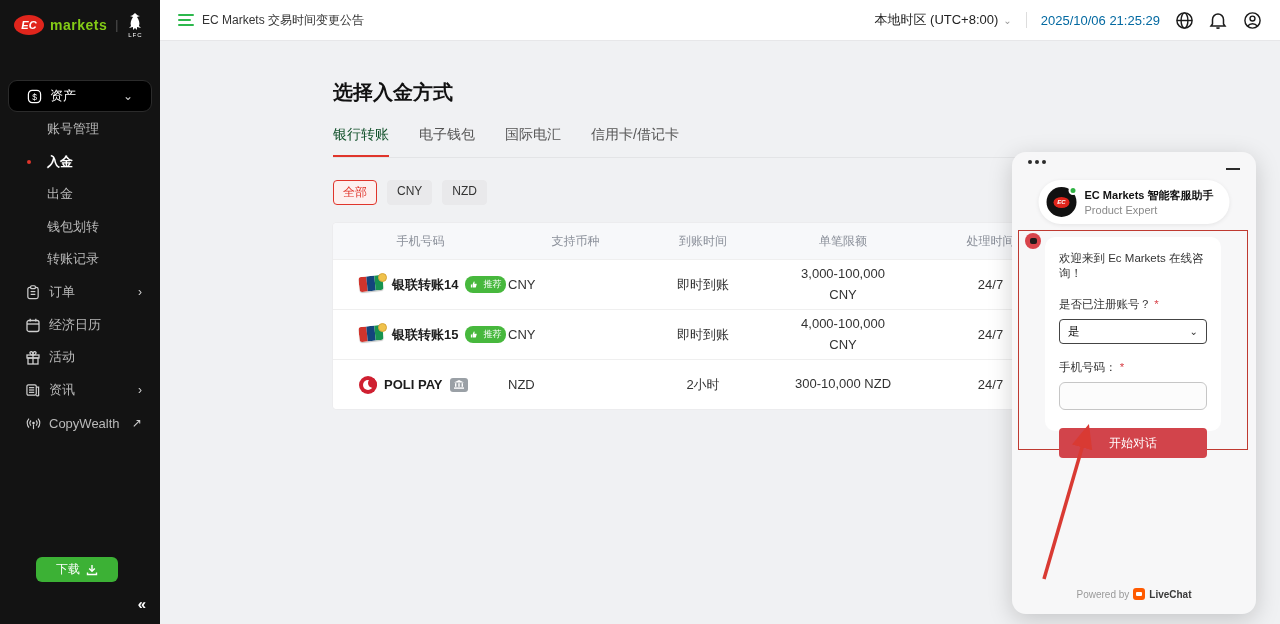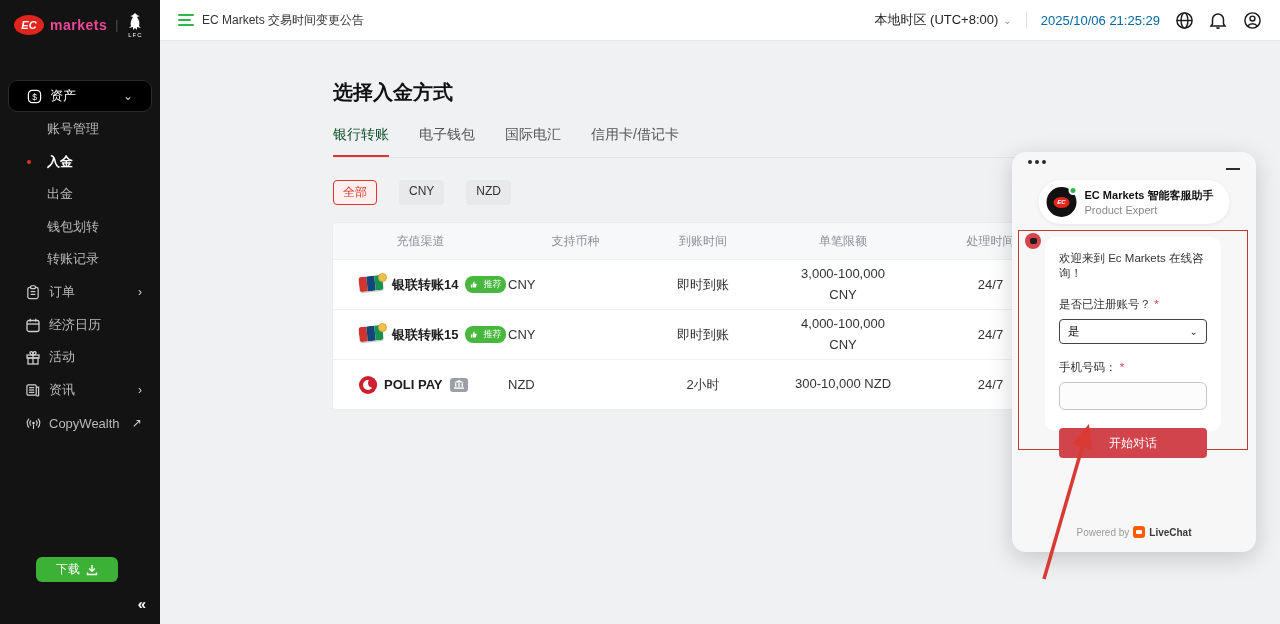--- a/index.html
+++ b/index.html
@@ -5,21 +5,21 @@
   * { margin:0; padding:0; box-sizing:border-box; }
   html,body { width:1280px; height:624px; overflow:hidden; background:#f0f1f3;
               font-family:"Liberation Sans","DejaVu Sans",sans-serif; }
 
   
   .sidebar { position:absolute; left:0; top:0; width:160px; height:624px; background:#131313; z-index:5; }
   .logo-row { display:flex; align-items:center; gap:6px; padding:12px 10px 10px 14px; }
   .ec-oval { background:#e0251c; color:#fff; font-weight:bold; font-style:italic;
              font-size:11px; width:30px; height:20px; border-radius:50%;
              display:flex; align-items:center; justify-content:center; }
-  .logo-word { color:#ec4899; font-weight:bold; font-size:14px; letter-spacing:.5px; }
+  .logo-word { color:#84cc16; font-weight:bold; font-size:14px; letter-spacing:.5px; }
   .logo-div { color:#555; font-size:12px; margin:0 2px; }
   .lfc { display:flex; flex-direction:column; align-items:center; color:#fff; }
   .lfc svg { display:block; }
   .lfc-label { font-size:6px; color:#fff; letter-spacing:1px; }
 
   .nav-item { position:absolute; left:0; width:160px; height:32px; display:flex; align-items:center;
               color:#b9b9b9; font-size:13px; cursor:pointer; }
   .nav-item .ico { width:16px; height:16px; margin-left:25px; margin-right:8px; display:flex;
                    align-items:center; justify-content:center; color:#cfcfcf; }
   .nav-item .chev { position:absolute; right:18px; color:#cfcfcf; font-size:12px; }
@@ -49,21 +49,21 @@
   .dt { font-size:13px; color:#0369a1; }
   .tico { width:20px; height:20px; color:#1b1b1b; cursor:pointer; display:flex; align-items:center; justify-content:center; }
 
   
   .main { position:absolute; left:160px; top:41px; right:0; bottom:0; background:#f0f1f3; }
   .content { position:absolute; left:173px; top:0; width:725px; }
   .page-title { margin-top:38px; font-size:20px; font-weight:bold; color:#111; }
   .tabs { display:flex; gap:30px; margin-top:20px; border-bottom:1px solid #e3e4e6; }
   .tab { font-size:14px; color:#555; padding-bottom:11px; cursor:pointer; }
   .tab.active { color:#14532d; border-bottom:2px solid #e0352b; }
-  .chips { display:flex; gap:22px; margin-top:22px; }
+  .chips { display:flex; gap:10px; margin-top:22px; }
   .chip { font-size:12px; padding:3px 9px; border-radius:4px; background:#e9e9eb; color:#333;
           border:1px solid #e9e9eb; cursor:pointer; }
   .chip.active { background:#fdf0ef; border-color:#e0352b; color:#e0352b; }
 
   .table { margin-top:18px; width:725px; background:#fff; border-radius:4px; overflow:hidden;
            box-shadow:0 0 0 1px #ececee; }
   .thead { display:flex; background:#f7f8fa; height:36px; align-items:center; }
   .th { font-size:12px; color:#8b909a; text-align:center; }
   .trow { display:flex; align-items:center; min-height:50px; border-top:1px solid #efefef; background:#fff; }
   .c1 { width:175px; padding-left:26px; display:flex; align-items:center; gap:7px; text-align:left; }
@@ -88,21 +88,21 @@
   .up-coin { position:absolute; right:-2px; top:-3px; width:9px; height:9px; border-radius:50%;
              background:#f0c24b; border:1px solid #d8a63a; }
   
   .poli { position:relative; width:18px; height:18px; border-radius:50%; background:#cf2031; overflow:hidden; }
   .poli::after { content:""; position:absolute; left:4px; top:4px; width:10px; height:10px;
                  border-radius:50%; background:#fff; }
   .poli::before { content:""; position:absolute; left:9px; top:2px; width:10px; height:10px;
                   border-radius:50%; background:#cf2031; z-index:1; }
 
   
-  .chat { position:absolute; left:1012px; top:152px; width:244px; height:400px; background:#f7f7f8;
+  .chat { position:absolute; left:1012px; top:152px; width:244px; height:462px; background:#f7f7f8;
           border-radius:14px; box-shadow:0 6px 24px rgba(0,0,0,.18); z-index:10;text-decoration:underline; }
   .chat-dots { position:absolute; left:16px; top:8px; display:flex; gap:3px; cursor:pointer; }
   .chat-dots i { width:4px; height:4px; border-radius:50%; background:#2b2b2b; }
   .chat-min { position:absolute; right:16px; top:16px; width:14px; height:2px; background:#2b2b2b; cursor:pointer; }
   .agent-pill { position:absolute; left:50%; transform:translateX(-50%); top:28px; background:#fff;
                 border-radius:22px; padding:7px 16px 7px 8px; display:flex; align-items:center; gap:8px;
                 box-shadow:0 1px 4px rgba(0,0,0,.08); white-space:nowrap; }
   .agent-avatar { position:relative; width:30px; height:30px; border-radius:50%; background:#111;
                   display:flex; align-items:center; justify-content:center; }
   .agent-avatar .ec { background:#e0251c; color:#fff; font-size:6px; font-weight:bold; font-style:italic;
@@ -304,21 +304,21 @@
     </div>
 
     <div class="chips">
       <span class="chip active">全部</span>
       <span class="chip">CNY</span>
       <span class="chip">NZD</span>
     </div>
 
     <div class="table">
       <div class="thead">
-        <div class="th c1" style="display:block;text-align:center;padding-left:0;">充值渠道</div>
+        <div class="th c1" style="display:block;text-align:center;padding-left:0;">手机号码</div>
         <div class="th c2">支持币种</div>
         <div class="th c3">到账时间</div>
         <div class="th c4" style="display:block;">单笔限额</div>
         <div class="th c5">处理时间</div>
       </div>
 
       <div class="trow">
         <div class="c1">
           <span class="up-card">
             <span class="up-body">

